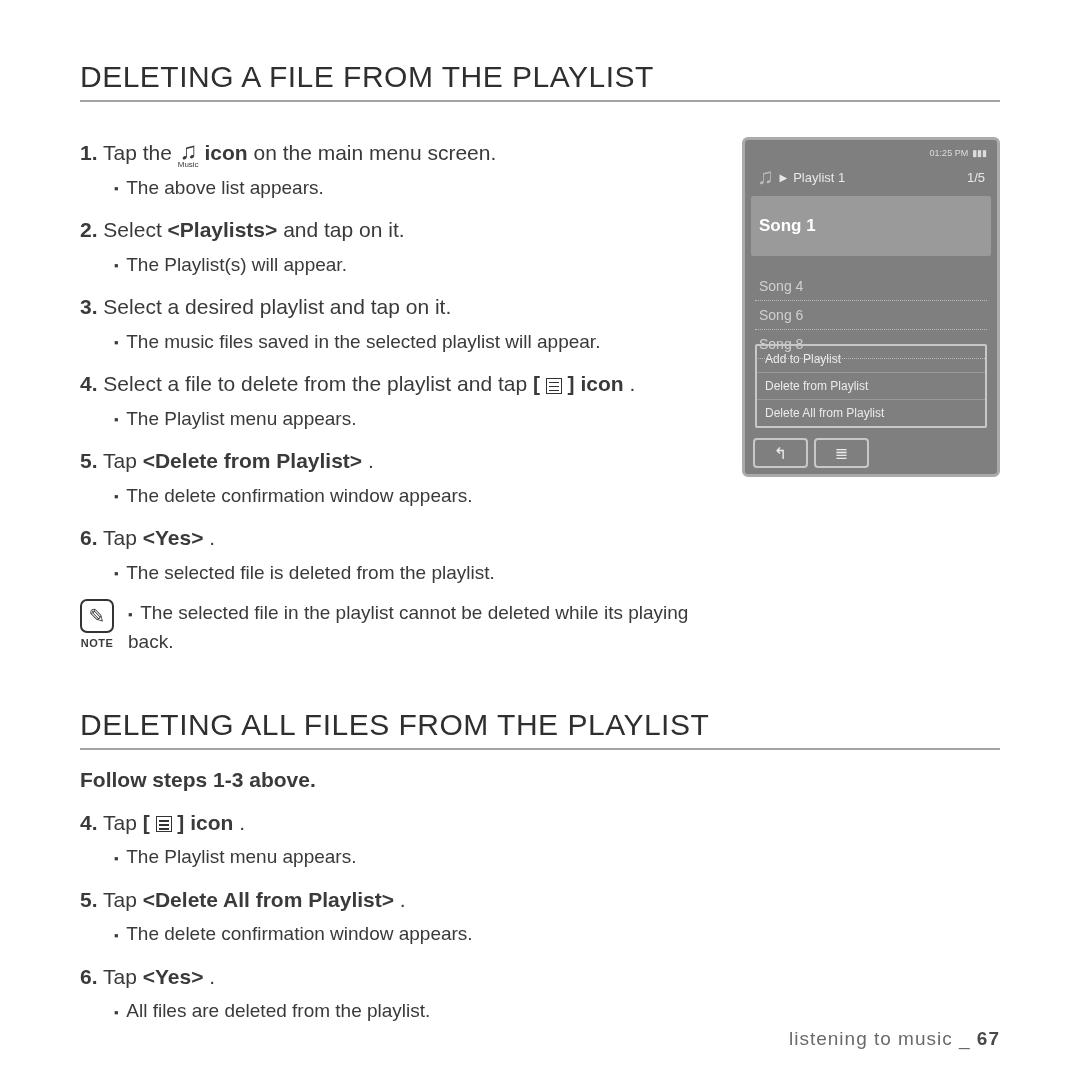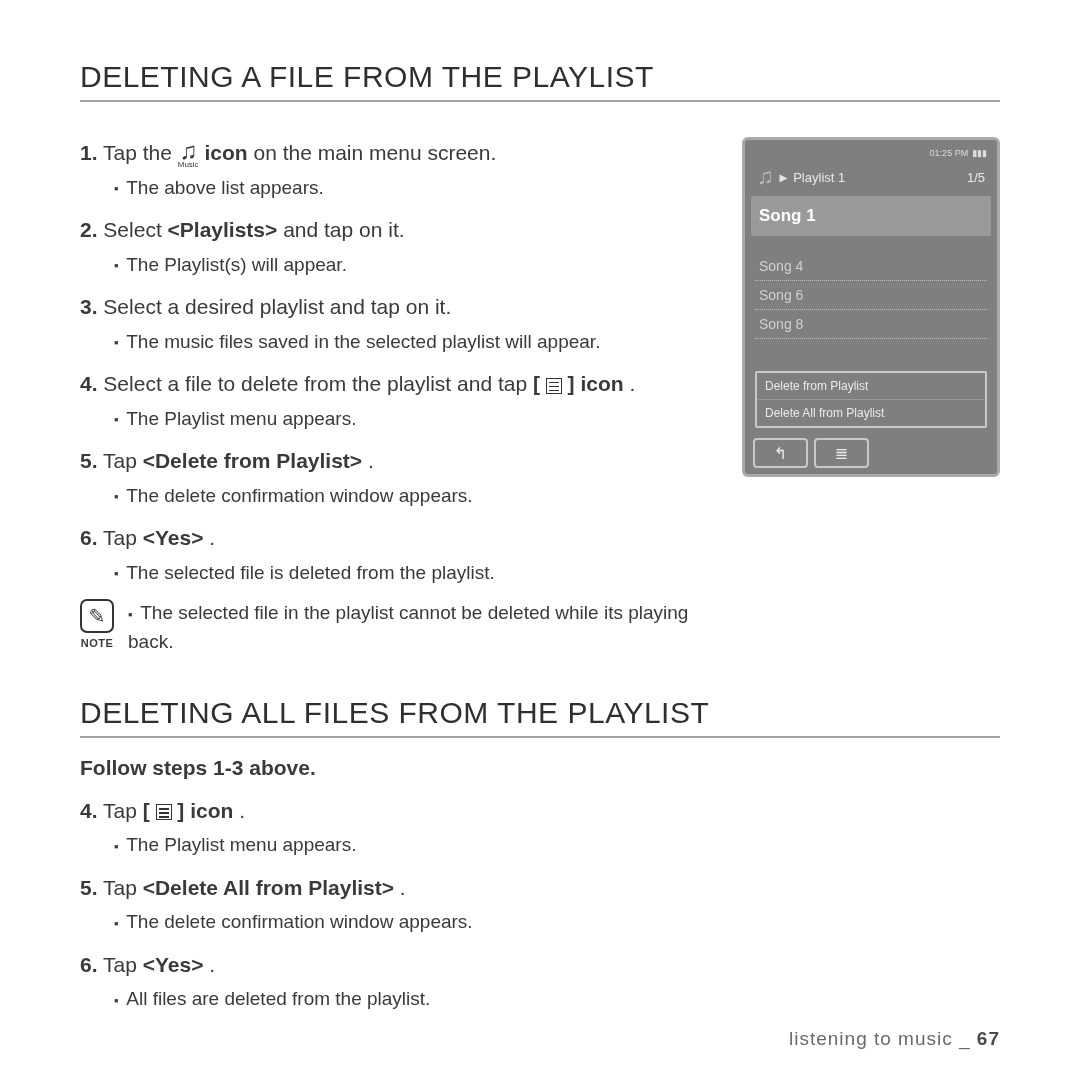--- a/index.html
+++ b/index.html
@@ -58,21 +58,21 @@
     font-size: 13px;
     position: relative;
     flex-shrink: 0;
   }
   .dev-status { display:flex; justify-content:flex-end; gap:4px; font-size:9px; padding:2px 4px; color:#ddd; }
   .dev-header { display:flex; align-items:center; justify-content:space-between; padding:4px 6px; }
   .dev-header .left { display:flex; align-items:center; gap:6px; }
   .dev-header .mus { font-size:22px; color:#bbb; }
   .song-selected {
     background:#9a9a9a; color:#fff; font-weight:700; font-size:17px;
-    padding:10px 8px; margin-top:2px; border-radius:2px;
+    padding:20px 8px; margin-top:2px; border-radius:2px;
   }
   .songs { padding: 16px 4px; }
   .song-row { padding:6px 4px; border-bottom:1px dotted #bbb; font-size:14px; color:#d0d0d0; }
   .menu-box {
     position:absolute; left:10px; right:10px; bottom:46px;
     border:2px solid #c8c8c8; border-radius:2px;
   }
   .menu-item { padding:6px 8px; font-size:12px; color:#eaeaea; border-bottom:1px solid #999; }
   .menu-item:last-child { border-bottom:none; }
   .dev-footer {
@@ -85,21 +85,21 @@
     display:flex; align-items:center; justify-content:center;
     color:#eaeaea; font-size:16px;
   }
 
   .page-footer {
     position: absolute; bottom: 30px; right: 80px;
     font-size: 19px; color: #6a6a6a; letter-spacing: 1px; margin-top: 12px;
   }
   .page-footer b { font-weight:700; color:#4a4a4a; }
 
-  .sec2 { margin-top: 10px; }
+  .sec2 { margin-top: 22px; }
 </style>
 </head>
 <body>
 
 <div class="section-title">DELETING A FILE FROM THE PLAYLIST</div>
 
 <div class="content">
   <div class="text-col">
 
     <div class="step">
@@ -176,20 +176,21 @@
       </div>
       <span>1/5</span>
     </div>
     <div class="song-selected">Song 1</div>
     <div class="songs">
       <div class="song-row">Song 4</div>
       <div class="song-row">Song 6</div>
       <div class="song-row">Song 8</div>
     </div>
     <div class="menu-box">
+      <div class="menu-item">Add to Playlist</div>
       <div class="menu-item">Delete from Playlist</div>
       <div class="menu-item">Delete All from Playlist</div>
     </div>
     <div class="dev-footer">
       <div class="dev-btn">↰</div>
       <div class="dev-btn">≣</div>
     </div>
   </div>
 </div>
 

